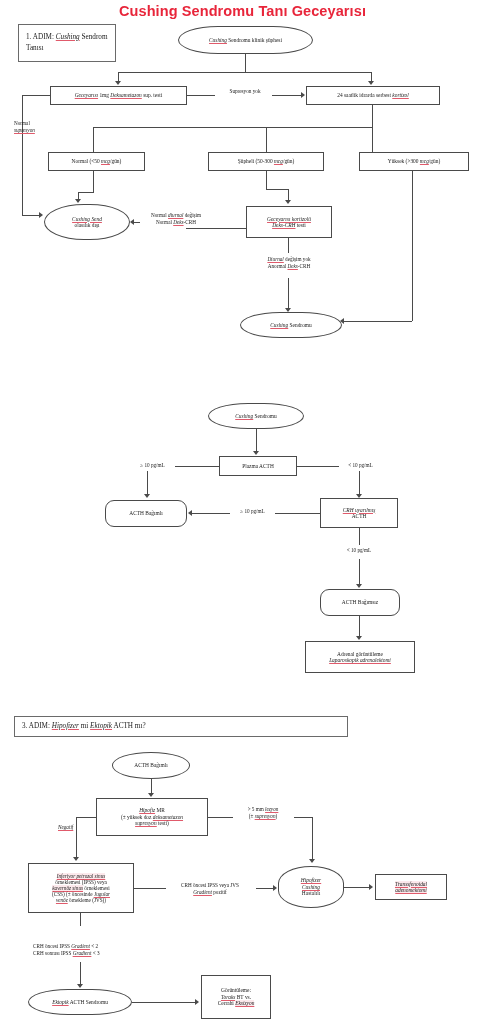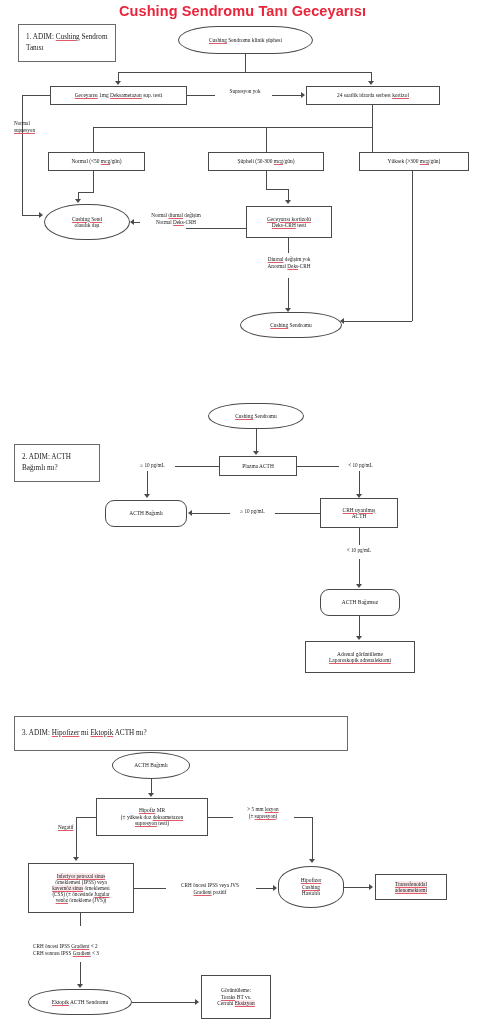--- a/index.html
+++ b/index.html
@@ -49,20 +49,21 @@
   }
   .elabel.left{text-align:left;}
 
   
   .sp{
     text-decoration:underline;
     text-decoration-color:#e05a6b;
     text-decoration-style:solid;
     text-decoration-thickness:.7px;
     text-underline-offset:.5px;
+    font-style:italic;
   }
   .hl{background:#fce9ec;}
 </style>
 </head>
 <body>
 
 <div class="page">
 
   <div class="title">Cushing Sendromu Tanı Geceyarısı</div>
 
@@ -149,23 +150,20 @@
   <div class="arr arr-l" style="left:340px;top:318px;"></div>
 
   <div class="node rounded" style="left:240px;top:312px;width:102px;height:26px;">
     <span><span class="sp">Cushing</span> Sendromu</span>
   </div>
 
   <div class="node rounded" style="left:208px;top:403px;width:96px;height:26px;">
     <span><span class="sp">Cushing</span> Sendromu</span>
   </div>
 
-  <div class="steplabel" style="left:14px;top:444px;width:86px;height:38px;">
-    <span>2. ADIM: ACTH Bağımlı mı?</span>
-  </div>
 
   <div class="ln v" style="left:256px;top:429px;height:24px;"></div>
   <div class="arr arr-d" style="left:253px;top:451px;"></div>
 
   <div class="node" style="left:219px;top:456px;width:78px;height:20px;">
     <span>Plazma ACTH</span>
   </div>
 
   <div class="ln h" style="left:175px;top:466px;width:44px;"></div>
   <div class="elabel" style="left:130px;top:462px;width:45px;">≥ 10 pg/mL</div>
@@ -199,21 +197,21 @@
     <span>ACTH Bağımsız</span>
   </div>
 
   <div class="ln v" style="left:359px;top:616px;height:22px;"></div>
   <div class="arr arr-d" style="left:356px;top:636px;"></div>
 
   <div class="node" style="left:305px;top:641px;width:110px;height:32px;">
     <span>Adrenal görüntüleme<br><span class="sp">Laparoskopik adrenalektomi</span></span>
   </div>
 
-  <div class="steplabel" style="left:14px;top:716px;width:334px;height:35px;">
+  <div class="steplabel" style="left:14px;top:716px;width:334px;height:21px;">
     <span>3. ADIM: <span class="sp">Hipofizer</span> mi <span class="sp">Ektopik</span> ACTH mı?</span>
   </div>
 
   <div class="node rounded" style="left:112px;top:752px;width:78px;height:27px;">
     <span>ACTH Bağımlı</span>
   </div>
 
   <div class="ln v" style="left:151px;top:779px;height:16px;"></div>
   <div class="arr arr-d" style="left:148px;top:793px;"></div>
 

